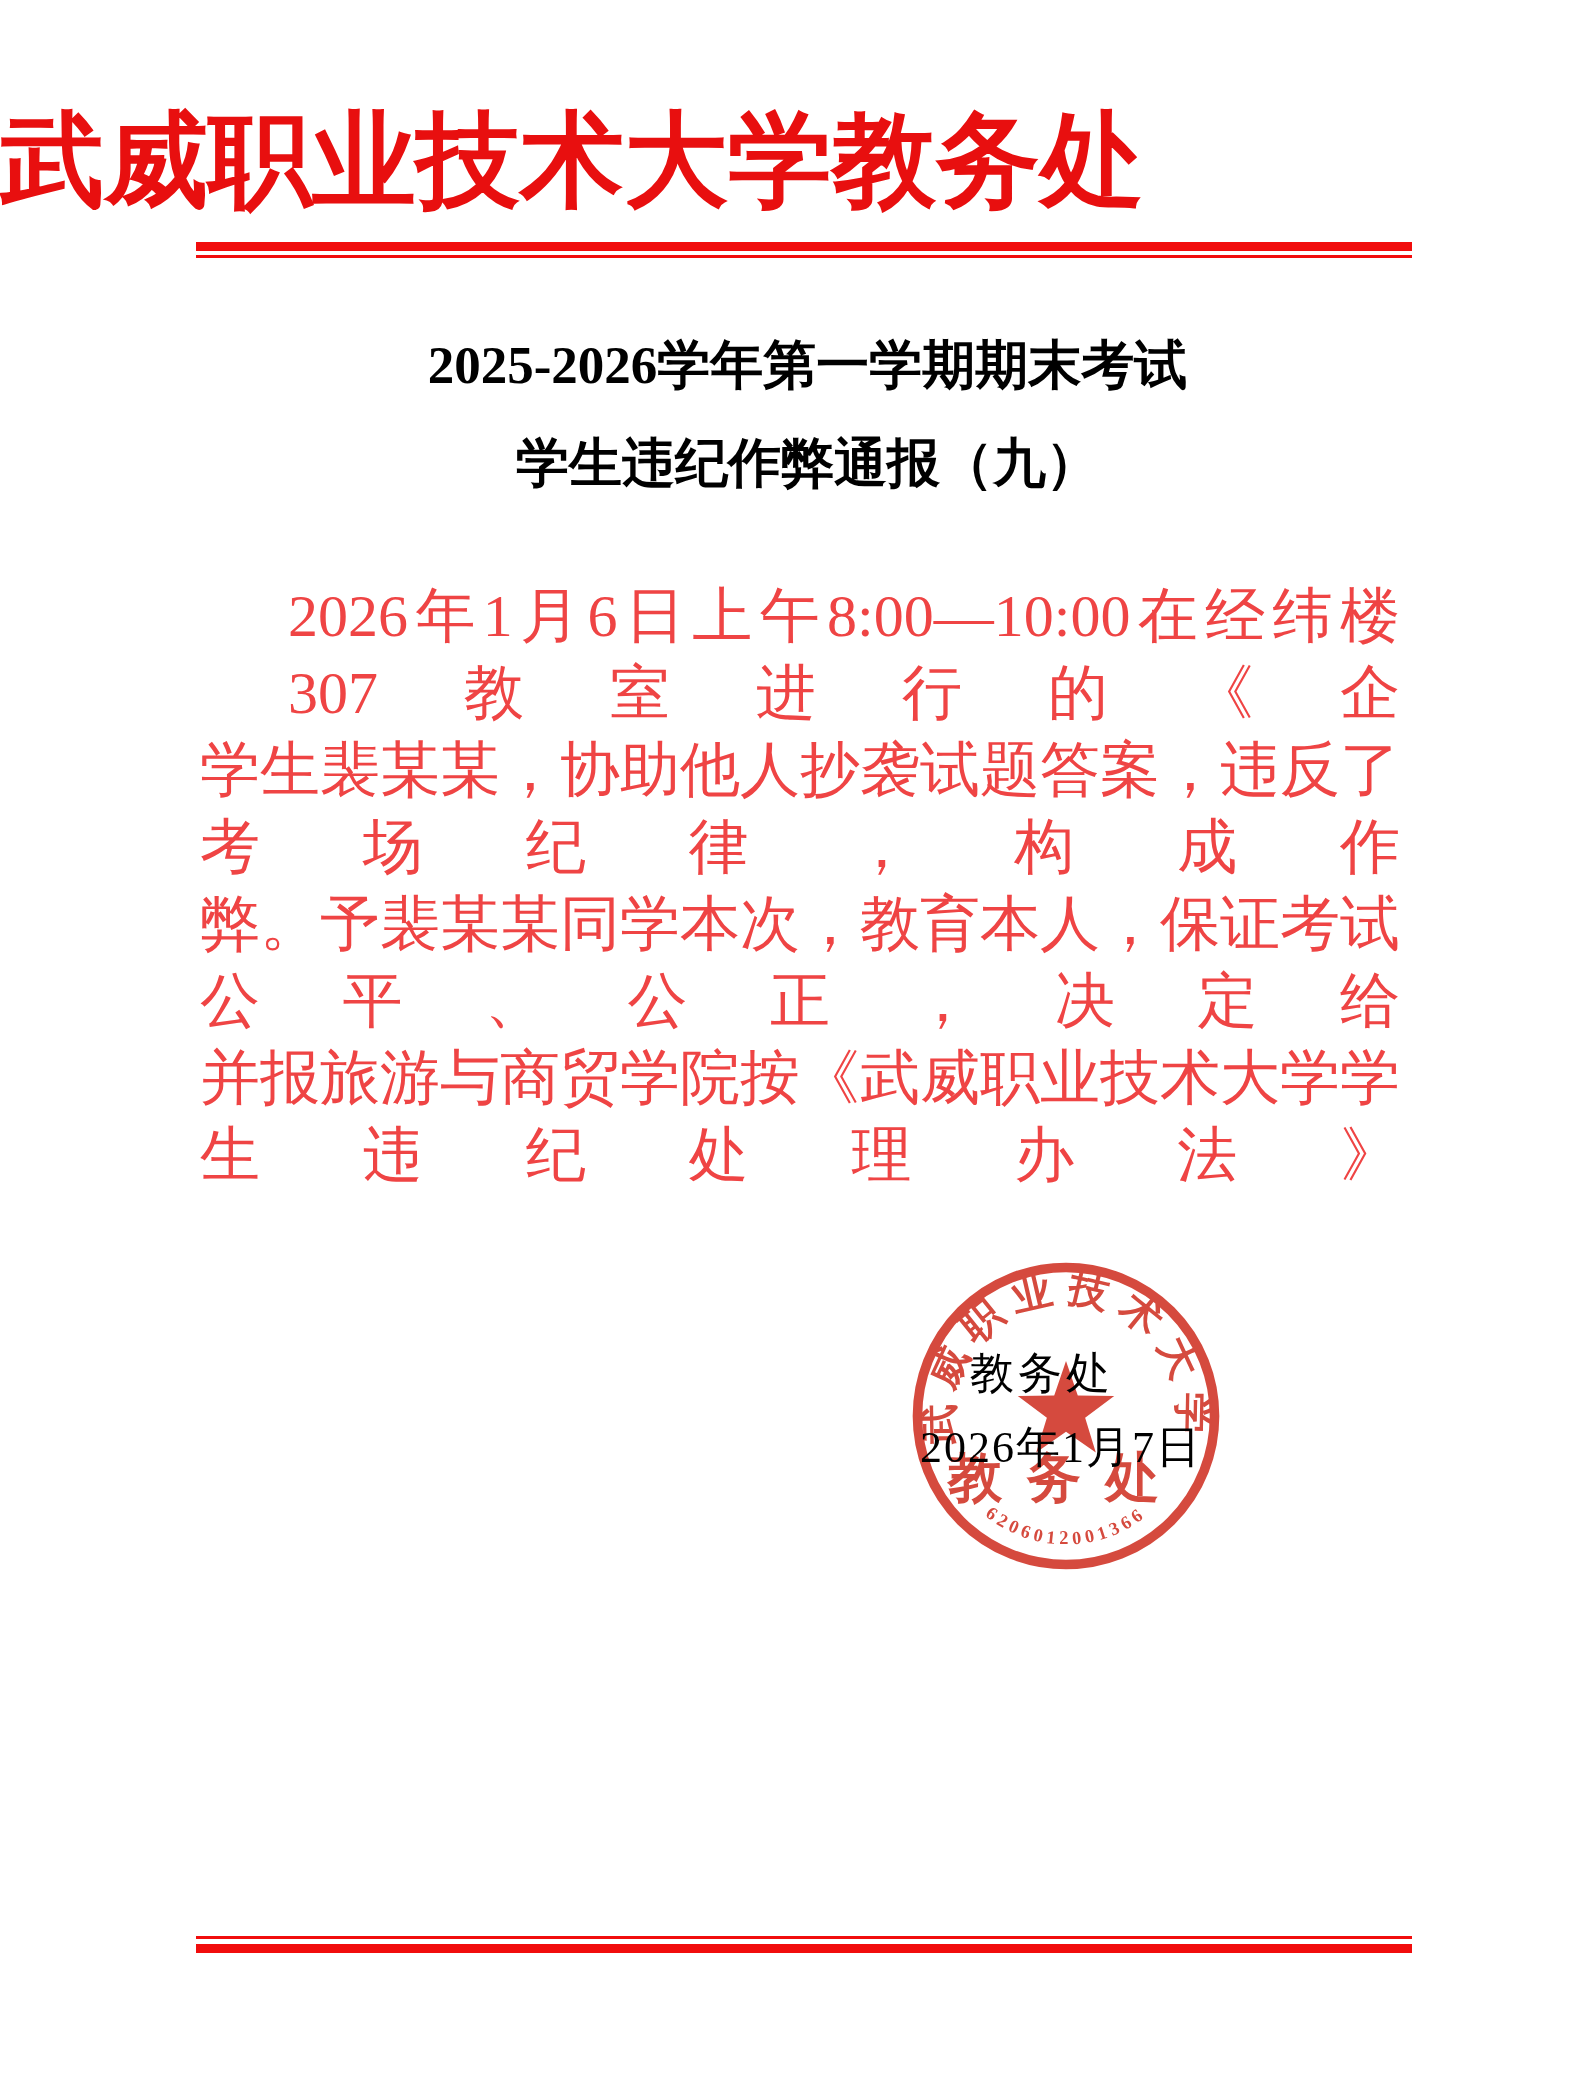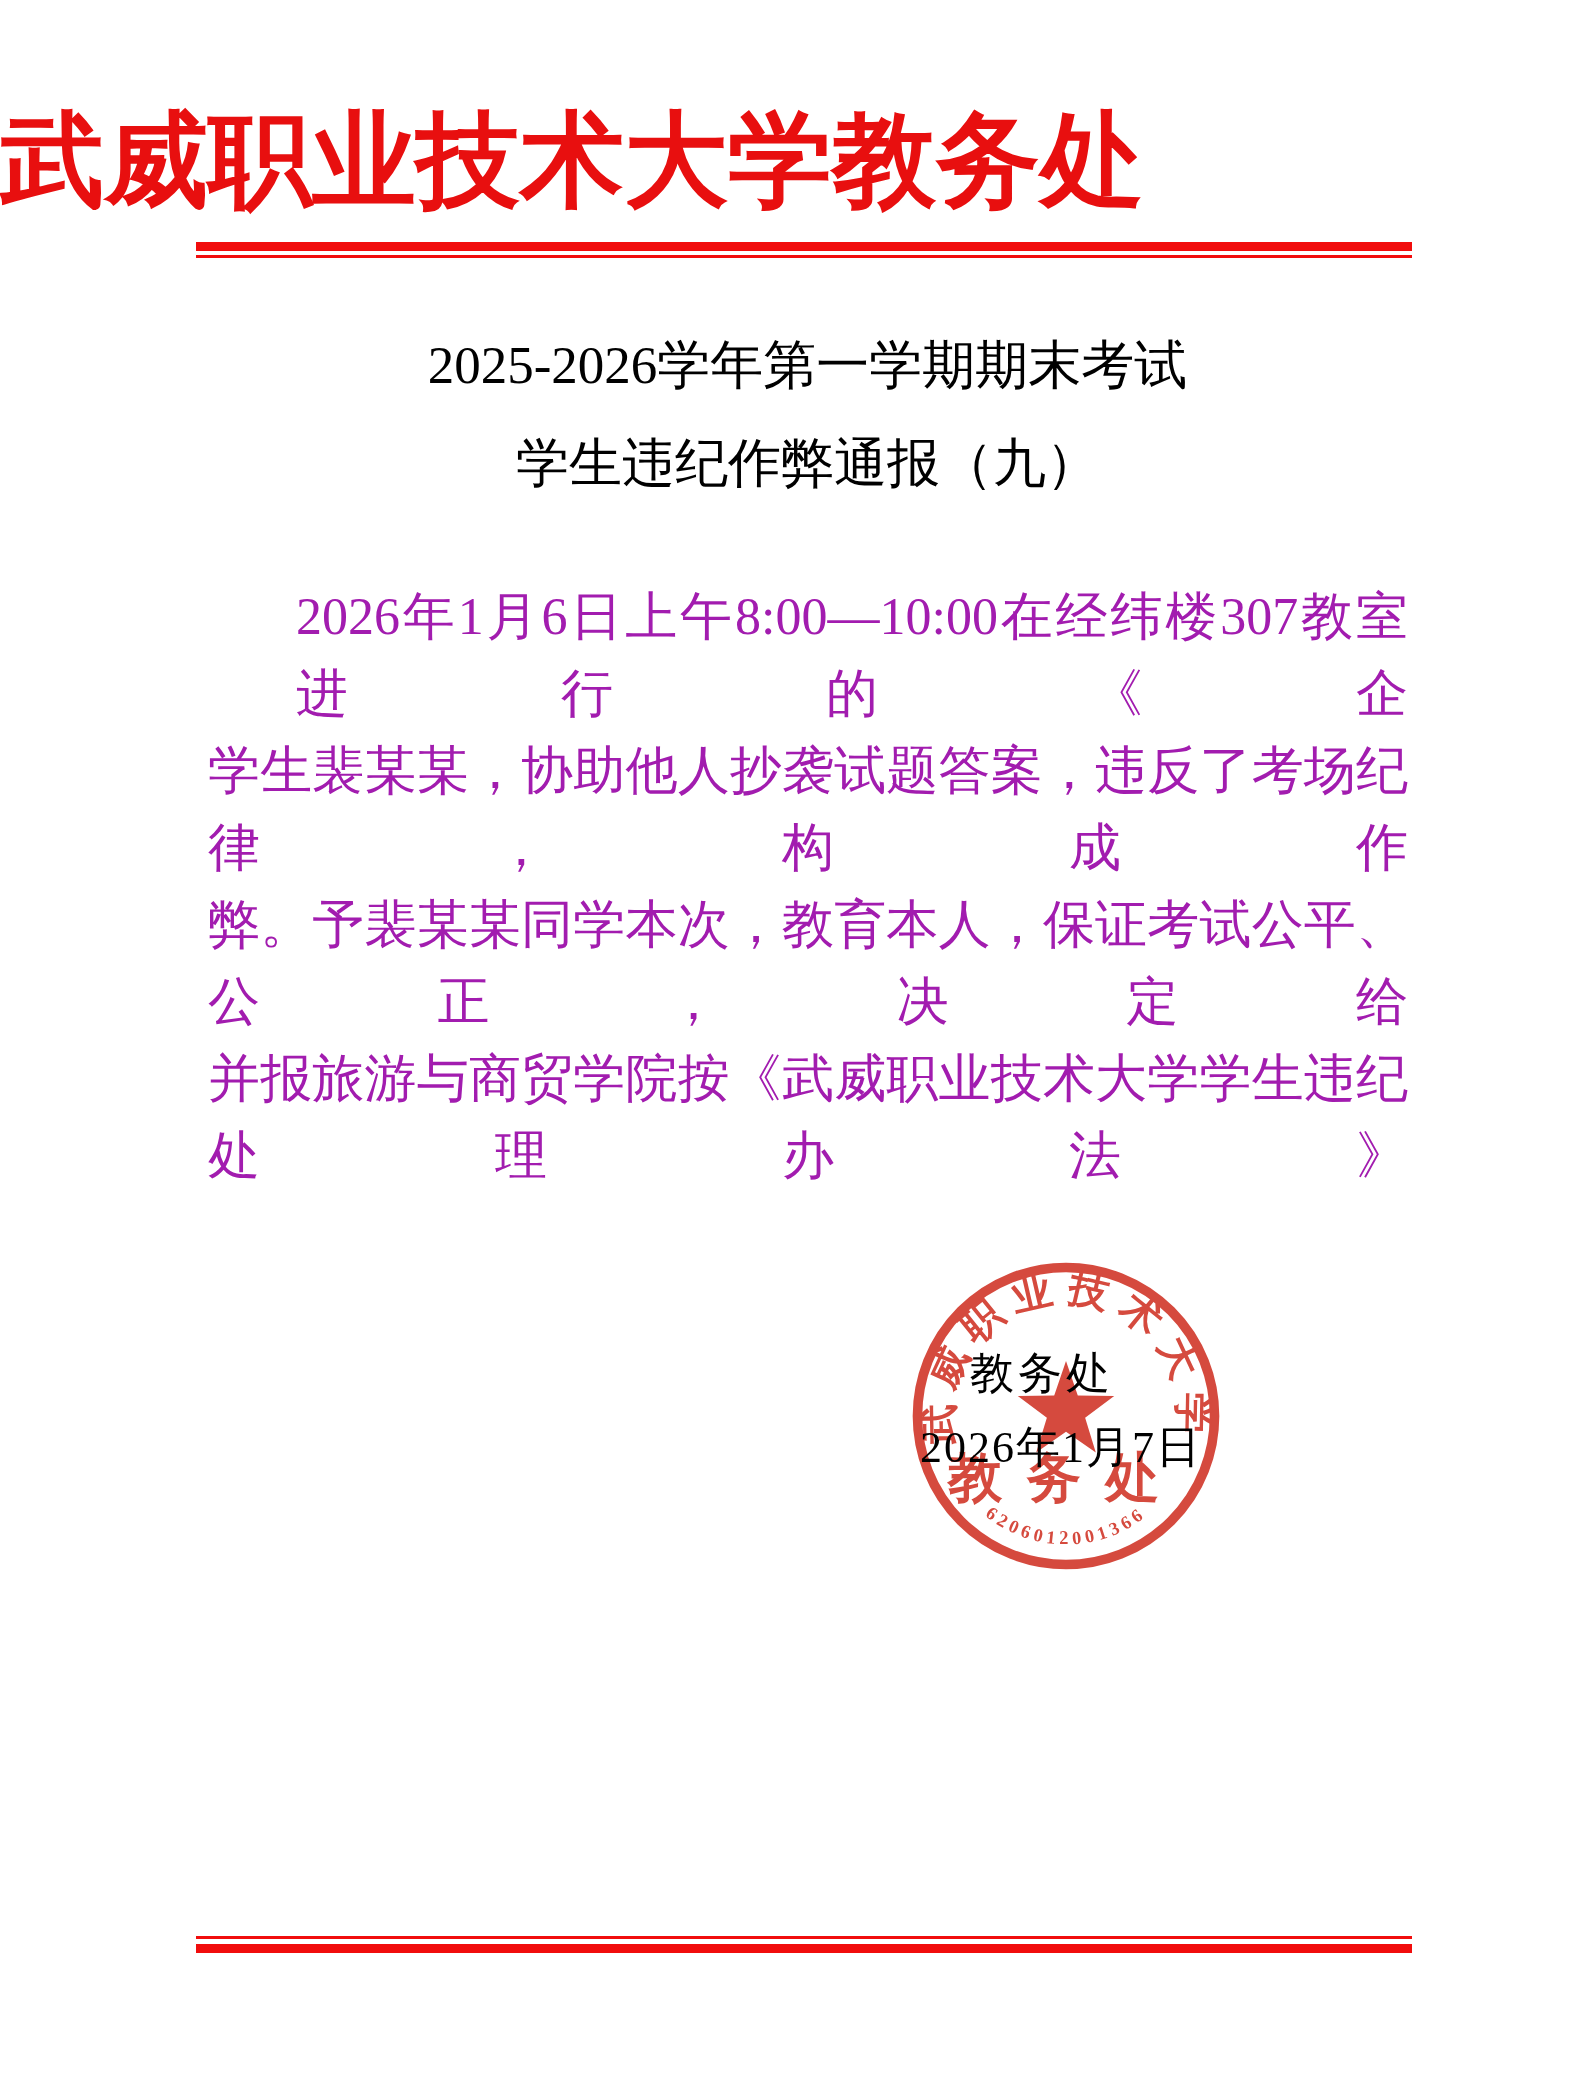--- a/index.html
+++ b/index.html
@@ -23,29 +23,29 @@
   .rule { position:absolute; left:196px; width:1216px; background:#f10d0d; }
   .rule.thick { height:9px; }
   .rule.thin  { height:3px; }
   #rule-top-thick { top:242px; }
   #rule-top-thin  { top:255px; }
   #rule-bottom-thin  { top:1936px; }
   #rule-bottom-thick { top:1944px; }
   .doc-title {
     position:absolute; left:0; width:100%;
     text-align:center; color:#000;
-    font-weight:normal; font-size:53px;
+    font-weight:bold; font-size:53px;
     white-space:nowrap;
     padding-left:28px;
   }
   #doc-title-1 { top:330px; }
   #doc-title-2 { top:428px; }
   #body-text {
-    position:absolute; left:208px; top:578px; width:1200px;
-    font-size:52px; color:#a21caf; line-height:77px;
+    position:absolute; left:200px; top:578px; width:1200px;
+    font-size:60px; color:#ef4444; line-height:77px;
   }
   .body-line { width:100%; }
   .body-line.justify { text-align:justify; text-align-last:justify; }
   .body-line.indent  { padding-left:88px; }
   #sig-office {
     position:absolute; left:970px; top:1344px;
     font-size:44px; color:#000; letter-spacing:4px; white-space:nowrap;
   }
   #sig-date {
     position:absolute; left:920px; top:1418px;

